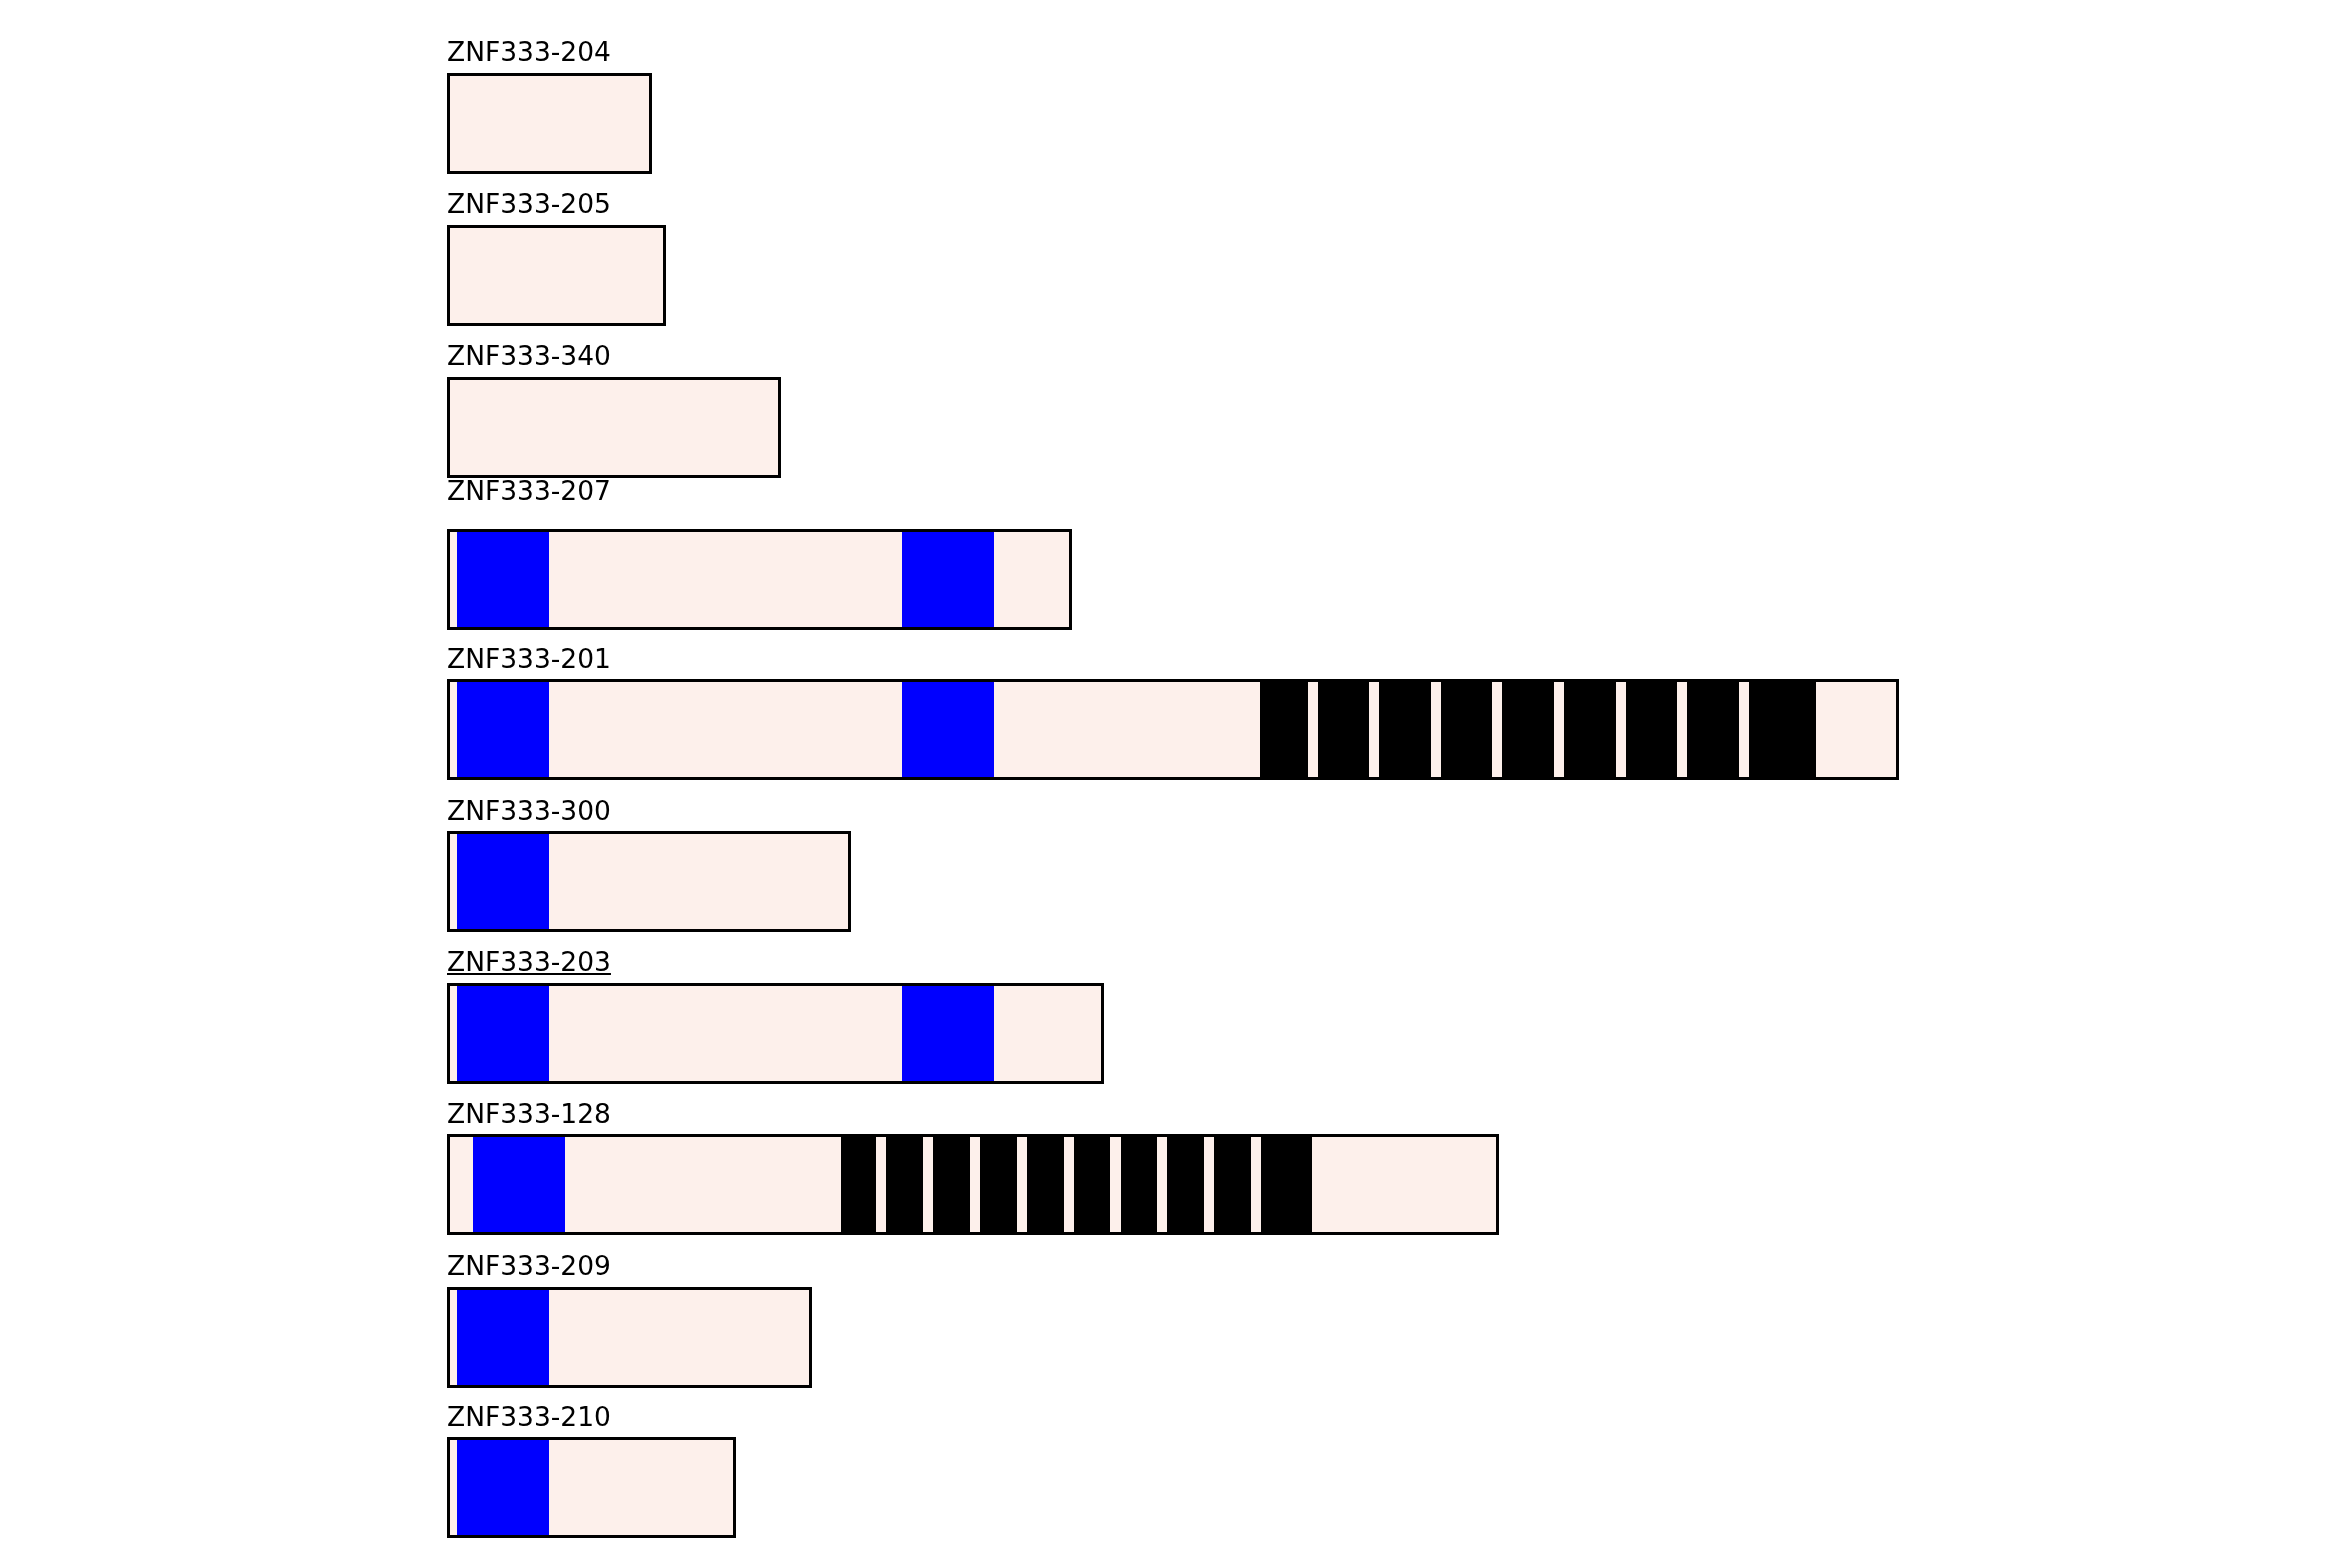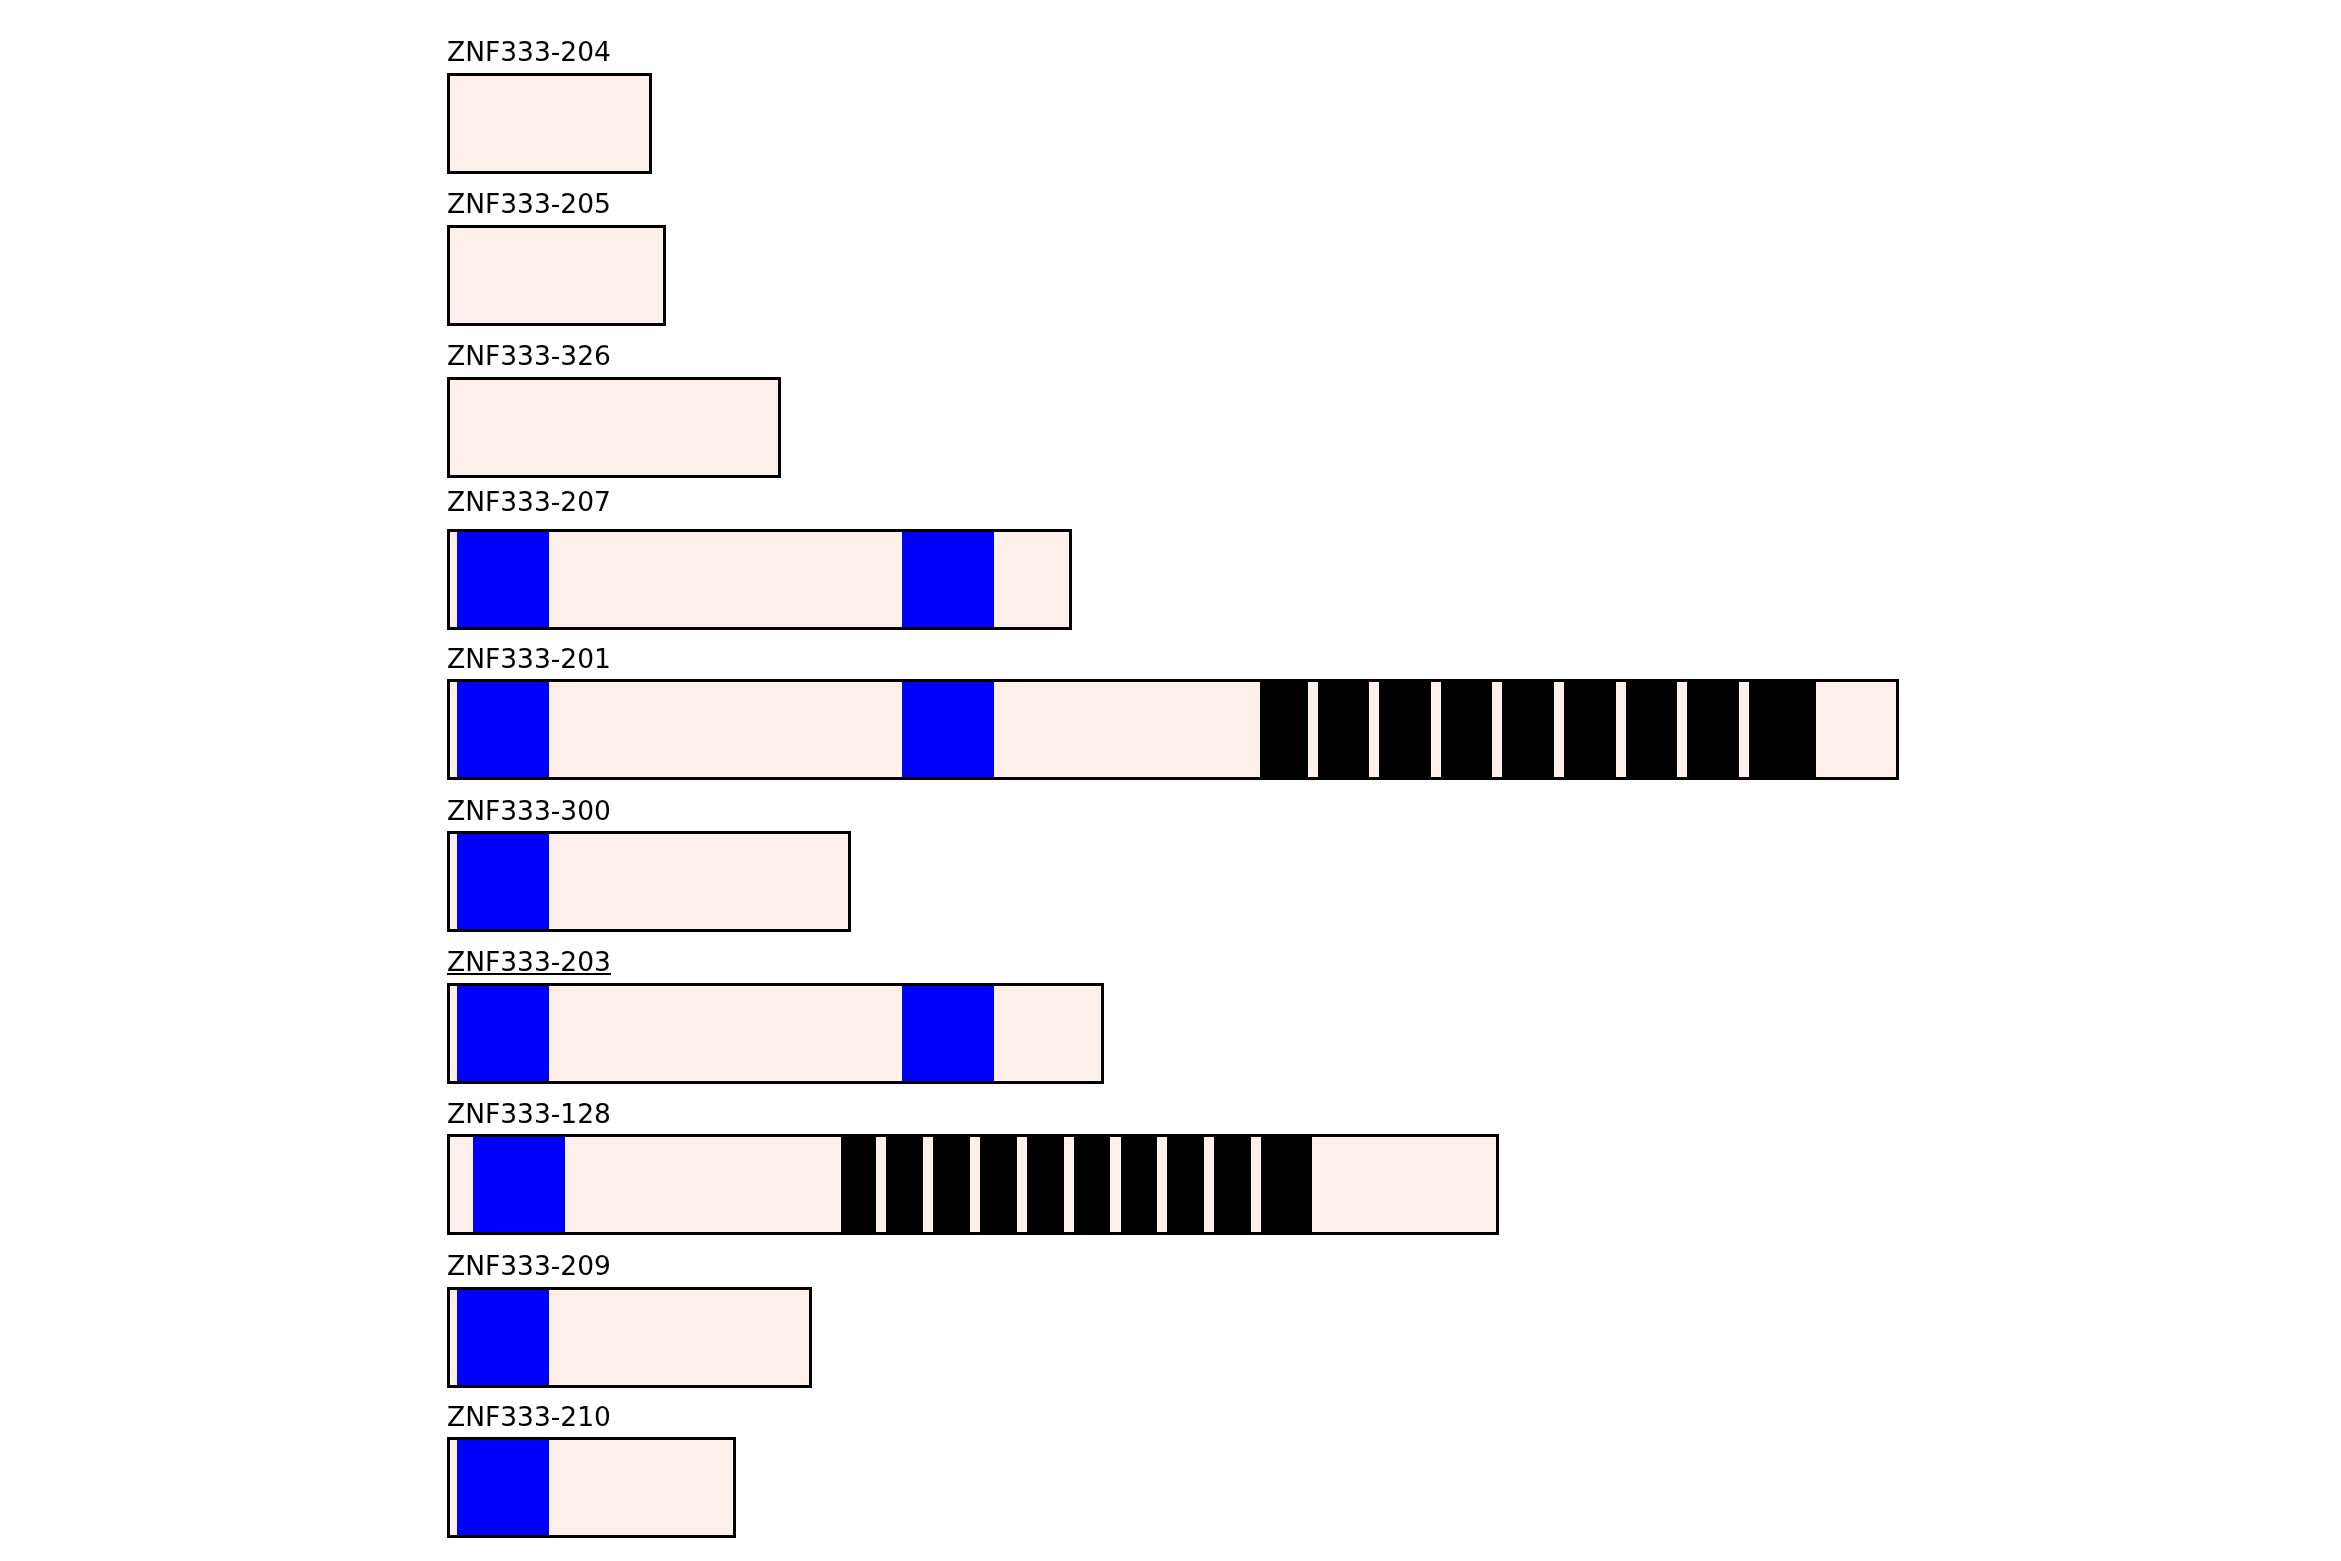--- a/index.html
+++ b/index.html
@@ -66,27 +66,27 @@
         <div class="seg seg-cream" style="left: 0px; width: 205px; background: rgb(253, 240, 235);"></div>
       </div>
     </div>
     <div class="track" style="top: 0px;">
       <div class="track-label" style="top: 191px;">ZNF333-205</div>
       <div class="track-bar" style="top: 225px; width: 219px; height: 101px; background: rgb(253, 240, 235); border-color: rgb(0, 0, 0);">
         <div class="seg seg-cream" style="left: 0px; width: 219px; background: rgb(253, 240, 235);"></div>
       </div>
     </div>
     <div class="track" style="top: 0px;">
-      <div class="track-label" style="top: 343px;">ZNF333-326</div>
+      <div class="track-label" style="top: 343px;">ZNF333-340</div>
       <div class="track-bar" style="top: 377px; width: 334px; height: 101px; background: rgb(253, 240, 235); border-color: rgb(0, 0, 0);">
         <div class="seg seg-cream" style="left: 0px; width: 334px; background: rgb(253, 240, 235);"></div>
       </div>
     </div>
     <div class="track" style="top: 0px;">
-      <div class="track-label" style="top: 489px;">ZNF333-207</div>
+      <div class="track-label" style="top: 478px;">ZNF333-207</div>
       <div class="track-bar" style="top: 529px; width: 625px; height: 101px; background: rgb(253, 240, 235); border-color: rgb(0, 0, 0);">
         <div class="seg seg-cream" style="left: 0px; width: 7px; background: rgb(253, 240, 235);"></div>
         <div class="seg seg-blue" style="left: 7px; width: 92px; background: rgb(0, 0, 255);"></div>
         <div class="seg seg-cream" style="left: 99px; width: 353px; background: rgb(253, 240, 235);"></div>
         <div class="seg seg-blue" style="left: 452px; width: 92px; background: rgb(0, 0, 255);"></div>
         <div class="seg seg-cream" style="left: 544px; width: 80px; background: rgb(253, 240, 235);"></div>
       </div>
     </div>
     <div class="track" style="top: 0px;">
       <div class="track-label" style="top: 646px;">ZNF333-201</div>

